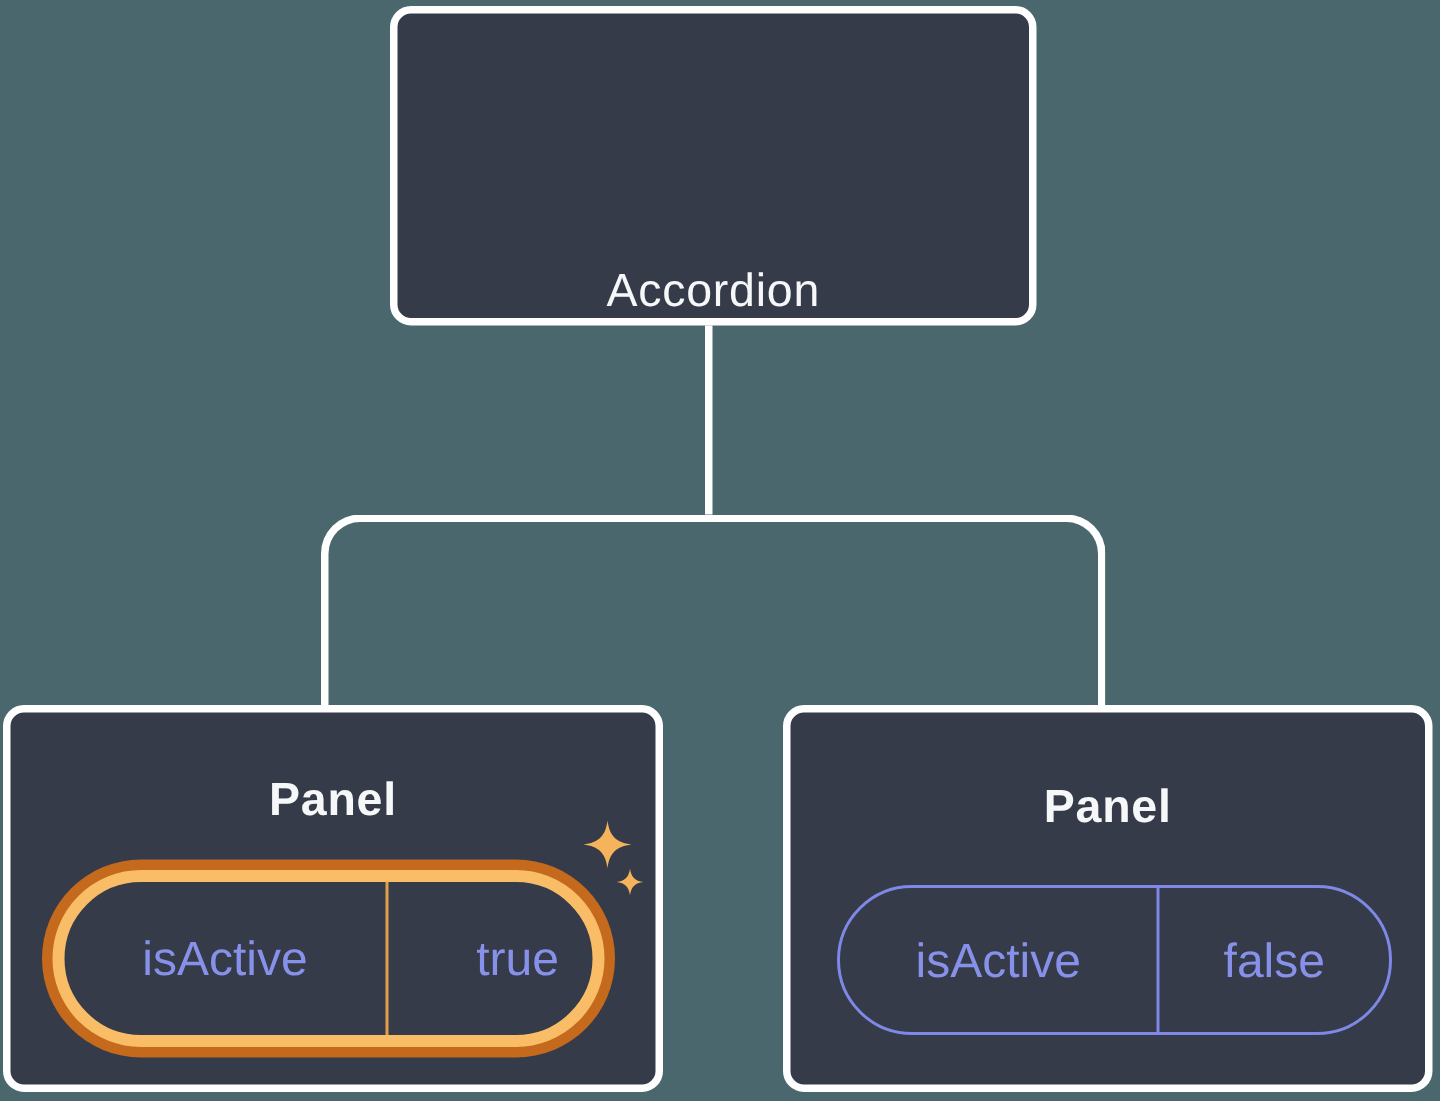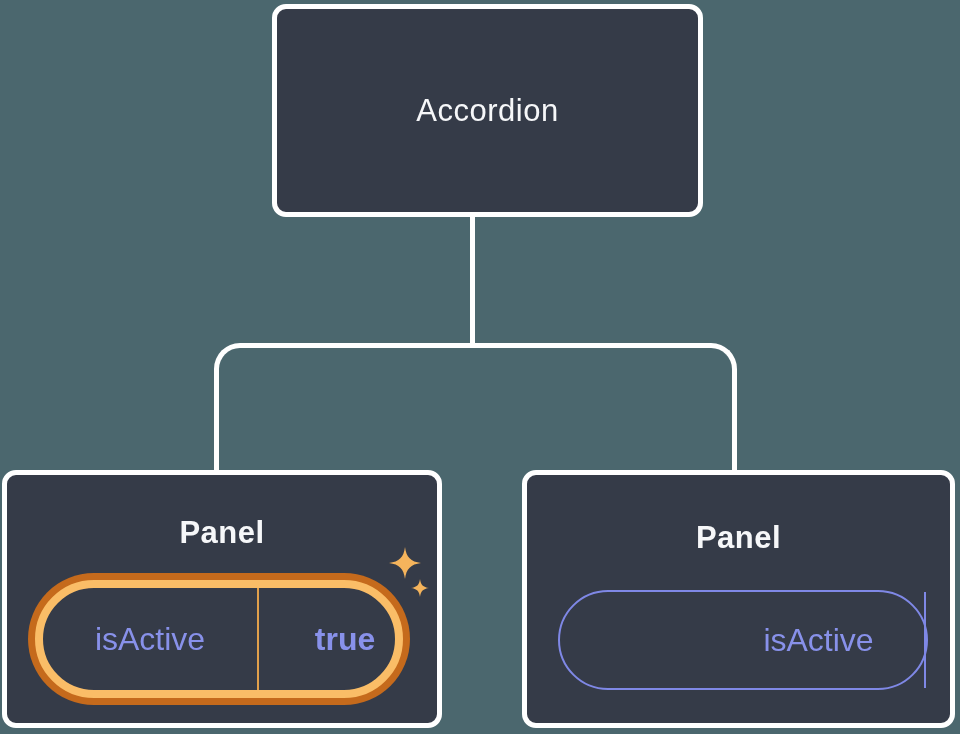--- a/index.html
+++ b/index.html
@@ -23,22 +23,22 @@
     overflow:hidden;
     font-family:"Liberation Sans","DejaVu Sans",sans-serif;
   }
   .node-card{
     position:absolute;
     background:var(--card-fill);
     border:5px solid var(--card-border);
     border-radius:14px;
   }
   .node-root{
-    left:272px;top:4px;width:431px;height:213px;
-    display:flex;align-items:center;justify-content:center;
+    left:260px;top:4px;width:431px;height:213px;
+    display:flex;align-items:flex-end;justify-content:center;
   }
   .node-title{
     color:var(--title-text);
     font-size:31px;
     font-weight:500;
     letter-spacing:0.5px;
   }
   
   .connector-stem{
     position:absolute;
@@ -64,42 +64,41 @@
     letter-spacing:0.5px;
   }
   .panel-title-left{top:40px;}
   .panel-title-right{top:45px;}
   
   .state-pill{
     position:absolute;
     display:flex;align-items:center;
     border-radius:999px;
     background:var(--card-fill);
-    justify-content:flex-end;
   }
   .pill-active{
     left:28px;top:105px;width:368px;height:118px;
     border:8px solid var(--highlight-inner);
     box-shadow:0 0 0 7px var(--highlight-outer);
   }
   .pill-inactive{
     left:31px;top:115px;width:370px;height:100px;
     border:2px solid var(--pill-border-inactive);
     background:transparent;
   }
   .pill-segment{
     display:flex;align-items:center;justify-content:center;
     height:100%;
     color:var(--state-text);
     font-size:32px;
   }
   .pill-active .pill-segment-key{flex:0 0 214px;}
   .pill-inactive .pill-segment-key{flex:0 0 211px;}
   .pill-segment-value{flex:1 1 auto;}
-  .pill-value-bold{font-weight:700;padding-left:36px;}
+  .pill-value-bold{font-weight:400;padding-left:36px;}
   .pill-divider{
     width:2px;height:100%;
     flex:0 0 2px;
   }
   .pill-divider-active{background:var(--divider-highlight);}
   .pill-divider-inactive{background:var(--pill-border-inactive);}
   
   .sparkles{
     position:absolute;
     left:381px;top:71px;width:48px;height:58px;
@@ -141,14 +140,15 @@
     </span>
   </div>
 </div>
 
 <div class="node-card node-panel-right">
   <div class="panel-title panel-title-right">Panel</div>
 
   <div class="state-pill pill-inactive">
     <div class="pill-segment pill-segment-key">isActive</div>
     <div class="pill-divider pill-divider-inactive"></div>
+    <div class="pill-segment pill-segment-value">false</div>
   </div>
 </div>
 
 </body></html>

